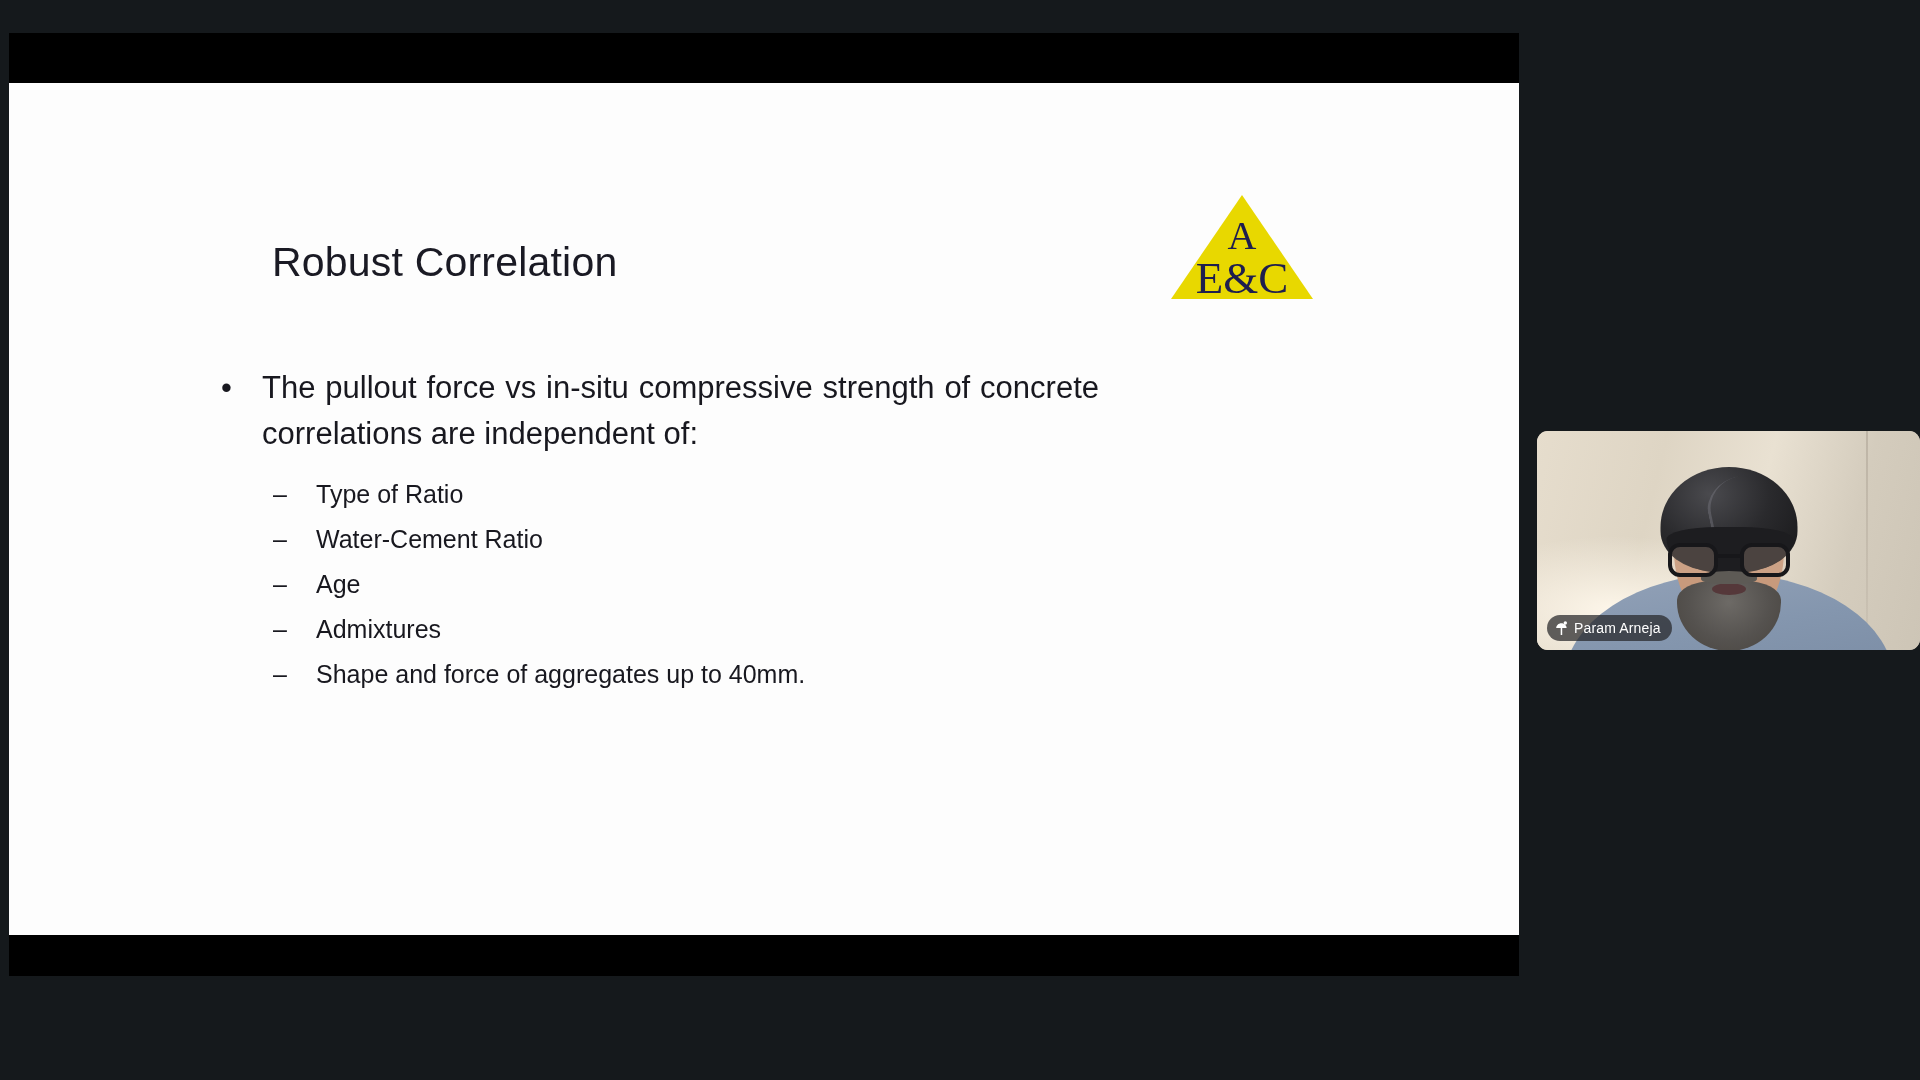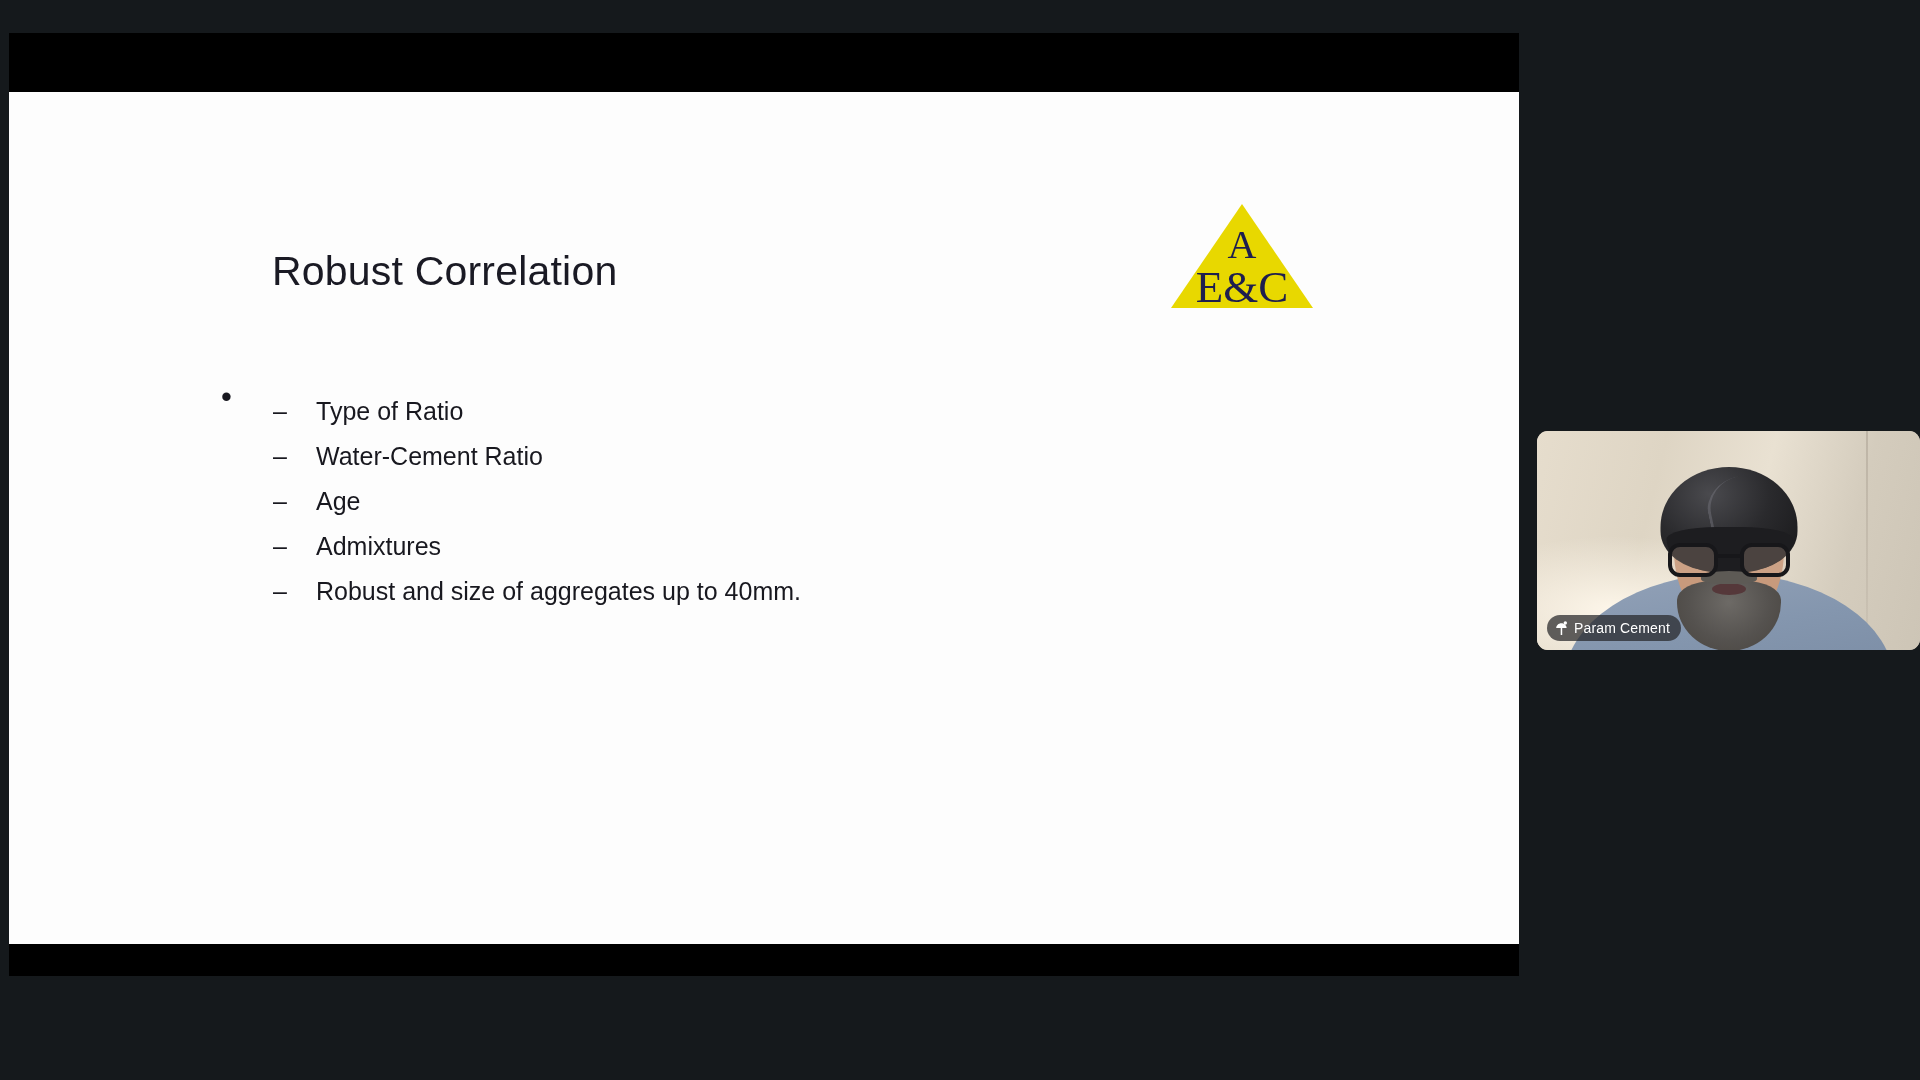--- a/index.html
+++ b/index.html
@@ -21,21 +21,21 @@
   .share-panel {
     position:absolute;
     left:9px; top:33px;
     width:1510px; height:943px;
     background:#000000;
   }
 
   
   .slide {
     position:absolute;
-    left:0px; top:59px;
+    left:0px; top:50px;
     width:1510px; height:852px;
     background:#fdfdfd;
     overflow:hidden;
   }
 
   .slide-title {
     position:absolute;
     left:263px; top:156px;
     font-size:41px;
     font-weight:400;
@@ -264,20 +264,21 @@
           <polygon points="73,2 144,106 2,106" fill="#E8D800"></polygon>
           <text x="73" y="56" font-family="'Liberation Serif', serif" font-size="40" fill="#1E1E4E" text-anchor="middle">A</text>
           <text x="73" y="100" font-family="'Liberation Serif', serif" font-size="45" fill="#1E1E4E" text-anchor="middle">E&amp;C</text>
         </svg>
       </div>
 
       <div class="body-block">
 
         <div class="main-bullet">
           <span class="dot">•</span>
+          <span>The pullout force vs in-situ compressive strength of concrete correlations are independent of:</span>
         </div>
 
         <div class="sub-list">
 
           <div class="sub-item">
             <span class="dash">–</span>
             <span>Type of Ratio</span>
           </div>
 
           <div class="sub-item">
@@ -290,21 +291,21 @@
             <span>Age</span>
           </div>
 
           <div class="sub-item">
             <span class="dash">–</span>
             <span>Admixtures</span>
           </div>
 
           <div class="sub-item">
             <span class="dash">–</span>
-            <span>Robust and size of aggregates up to 40mm.</span>
+            <span>Shape and force of aggregates up to 40mm.</span>
           </div>
 
         </div>
       </div>
 
     </div>
   </div>
 
   <div class="video-tile">
     <div class="video-bg">
@@ -330,17 +331,17 @@
     </div>
 
     <div class="name-badge">
       <span class="pin-icon">
         <svg width="13" height="15" viewBox="0 0 13 15" xmlns="http://www.w3.org/2000/svg">
           <circle cx="10.3" cy="2.0" r="1.7" fill="#ffffff"></circle>
           <path d="M6.4 2.2 C3.4 2.2 1.2 4.4 1.2 7.0 L11.6 7.0 C11.6 4.4 9.4 2.2 6.4 2.2 Z" fill="#ffffff"></path>
           <rect x="5.7" y="7.0" width="1.5" height="7.0" fill="#ffffff"></rect>
         </svg>
       </span>
-      <span class="label">Param Cement</span>
+      <span class="label">Param Arneja</span>
     </div>
   </div>
 
 </div>
 
 </body></html>

